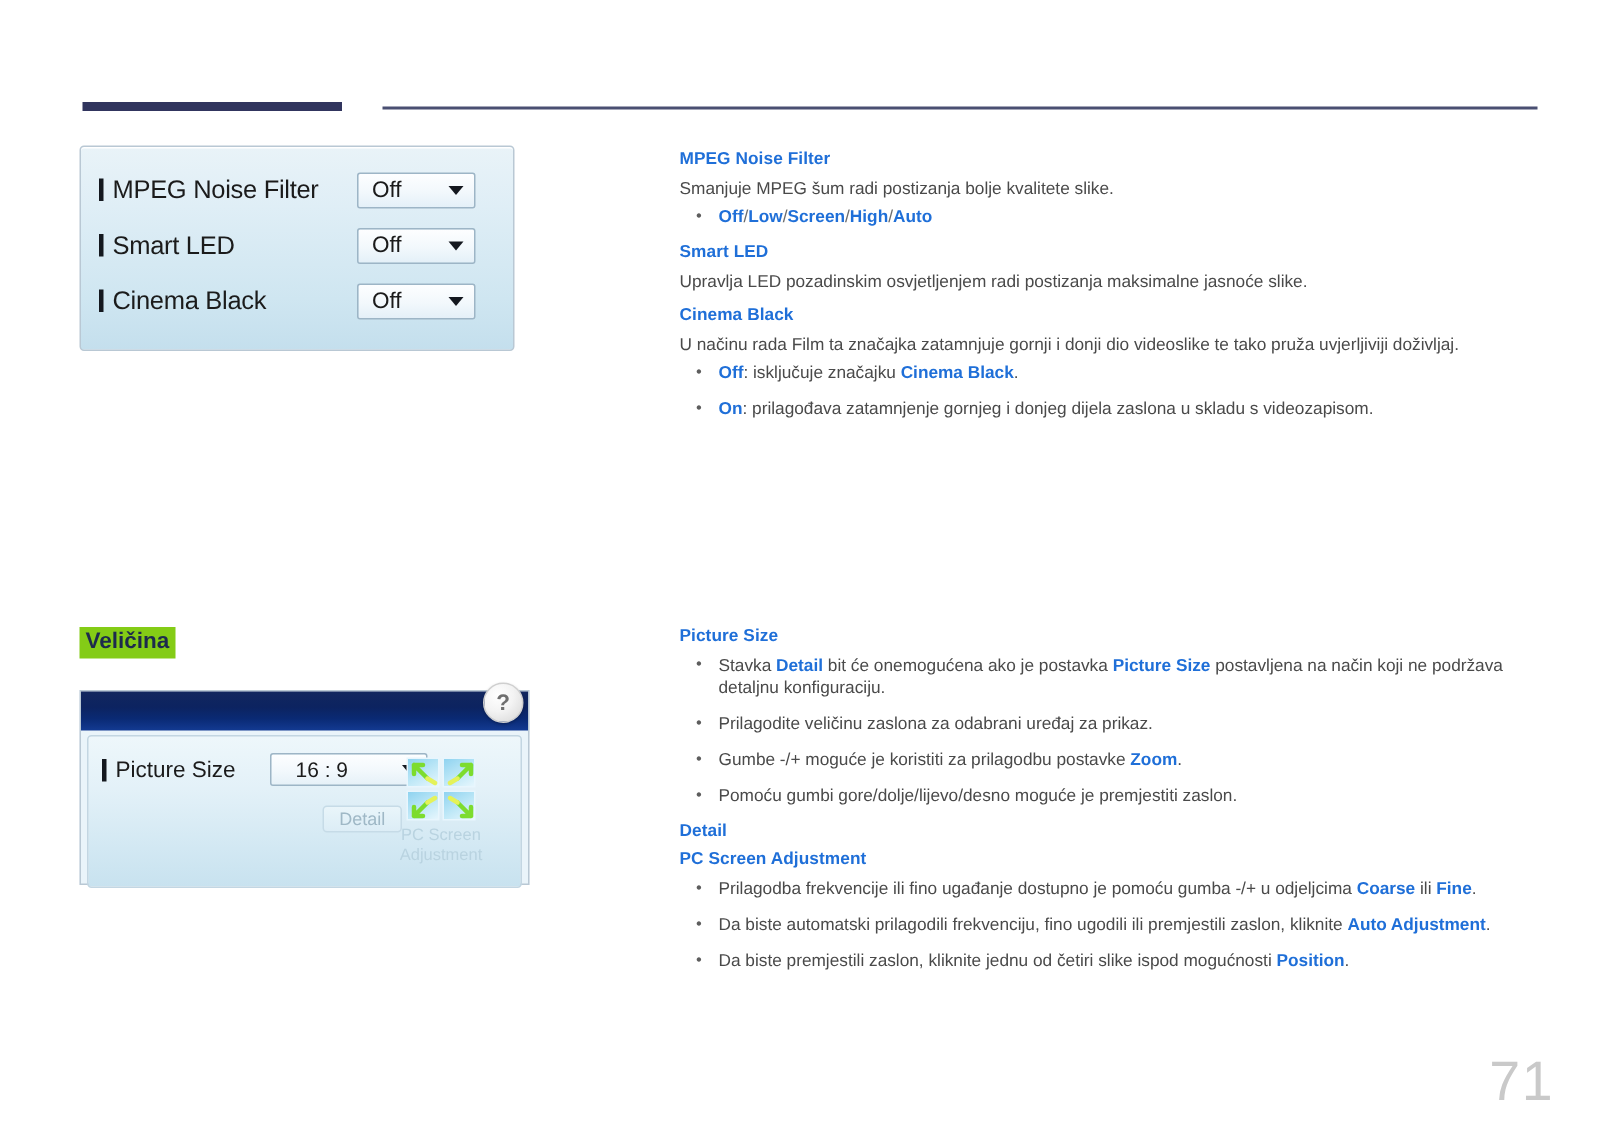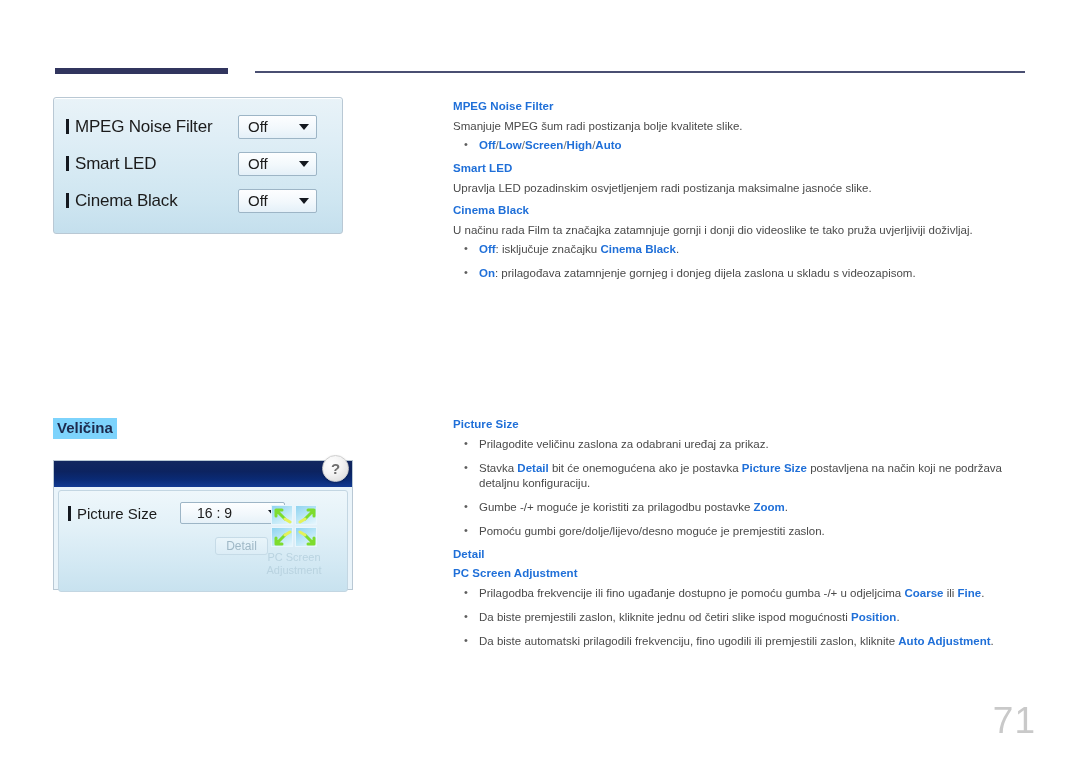--- a/index.html
+++ b/index.html
@@ -278,21 +278,21 @@
   .sep { color: #6b6b6b; }
   .doc-p-tight { margin-bottom: 5px; }
 
   
   .section-heading {
     position: absolute;
     left: 53px;
     top: 418px;
   }
   .section-heading span {
-    background: #7dd3fc;
+    background: #84cc16;
     color: #1d2a4d;
     font-weight: bold;
     font-size: 15px;
     padding: 2px 4px 3px 4px;
     display: inline-block;
     line-height: 16px;
   }
 </style>
 </head>
 <body>
@@ -421,43 +421,43 @@
     </div>
 
   </div>
 </div>
 
 <div class="doc-col" id="doc-bottom">
 
   <h3 class="doc-h">Picture Size</h3>
   <ul class="doc-ul">
     <li class="doc-li">
+      <span>Stavka </span><span class="b-blue">Detail</span><span> bit će onemogućena ako je postavka </span><span class="b-blue">Picture Size</span><span> postavljena na način koji ne podržava detaljnu konfiguraciju.</span>
+    </li>
+    <li class="doc-li">
       <span>Prilagodite veličinu zaslona za odabrani uređaj za prikaz.</span><span class="b-blue"></span><span></span><span class="b-blue"></span><span></span>
-    </li>
-    <li class="doc-li">
-      <span>Stavka </span><span class="b-blue">Detail</span><span> bit će onemogućena ako je postavka </span><span class="b-blue">Picture Size</span><span> postavljena na način koji ne podržava detaljnu konfiguraciju.</span>
     </li>
     <li class="doc-li">
       <span>Gumbe -/+ moguće je koristiti za prilagodbu postavke </span><span class="b-blue">Zoom</span><span>.</span><span class="b-blue"></span><span></span>
     </li>
     <li class="doc-li">
       <span>Pomoću gumbi gore/dolje/lijevo/desno moguće je premjestiti zaslon.</span><span class="b-blue"></span><span></span><span class="b-blue"></span><span></span>
     </li>
   </ul>
 
   <h3 class="doc-h">Detail</h3>
 
   <h3 class="doc-h">PC Screen Adjustment</h3>
   <ul class="doc-ul">
     <li class="doc-li">
       <span>Prilagodba frekvencije ili fino ugađanje dostupno je pomoću gumba -/+ u odjeljcima </span><span class="b-blue">Coarse</span><span> ili </span><span class="b-blue">Fine</span><span>.</span>
     </li>
     <li class="doc-li">
+      <span>Da biste automatski prilagodili frekvenciju, fino ugodili ili premjestili zaslon, kliknite </span><span class="b-blue">Auto Adjustment</span><span>.</span><span class="b-blue"></span><span></span>
+    </li>
+    <li class="doc-li">
       <span>Da biste premjestili zaslon, kliknite jednu od četiri slike ispod mogućnosti </span><span class="b-blue">Position</span><span>.</span><span class="b-blue"></span><span></span>
     </li>
-    <li class="doc-li">
-      <span>Da biste automatski prilagodili frekvenciju, fino ugodili ili premjestili zaslon, kliknite </span><span class="b-blue">Auto Adjustment</span><span>.</span><span class="b-blue"></span><span></span>
-    </li>
   </ul>
 
 </div>
 
 <div class="page-number">71</div>
 
 </body></html>

